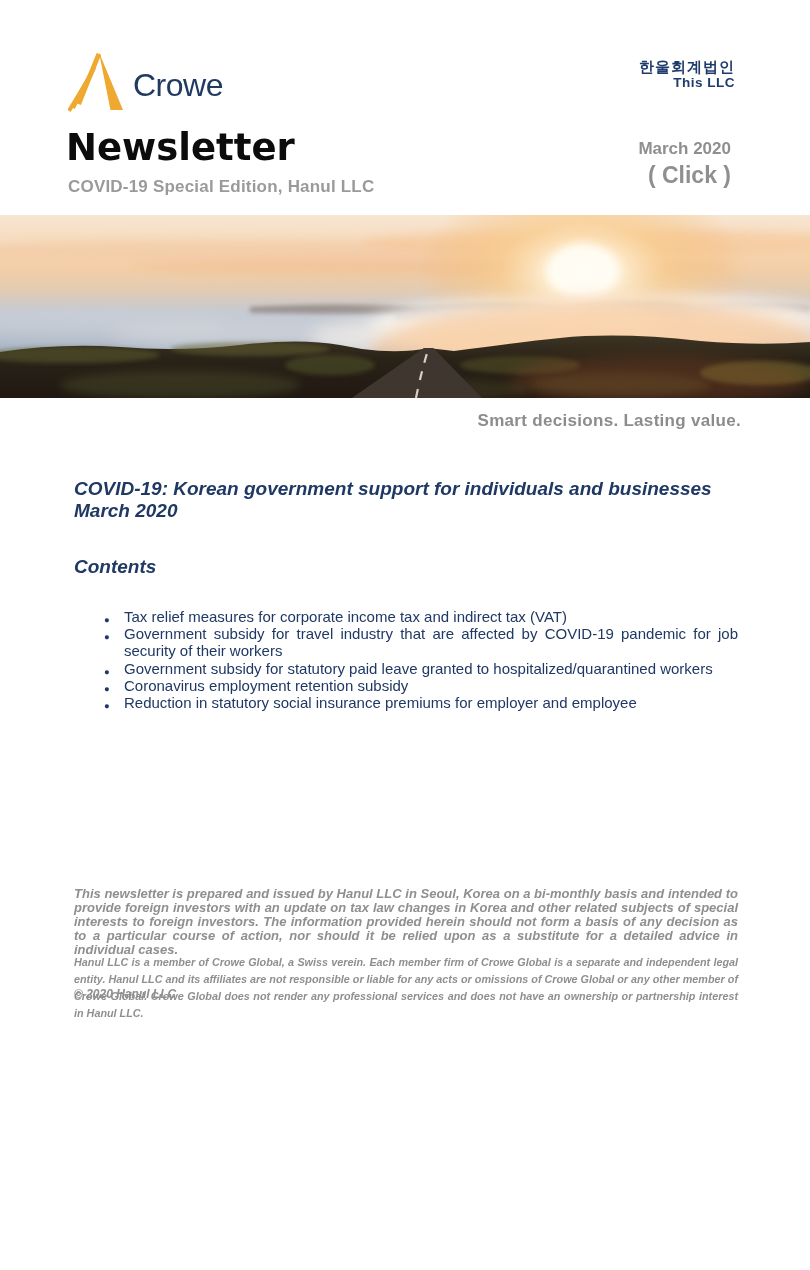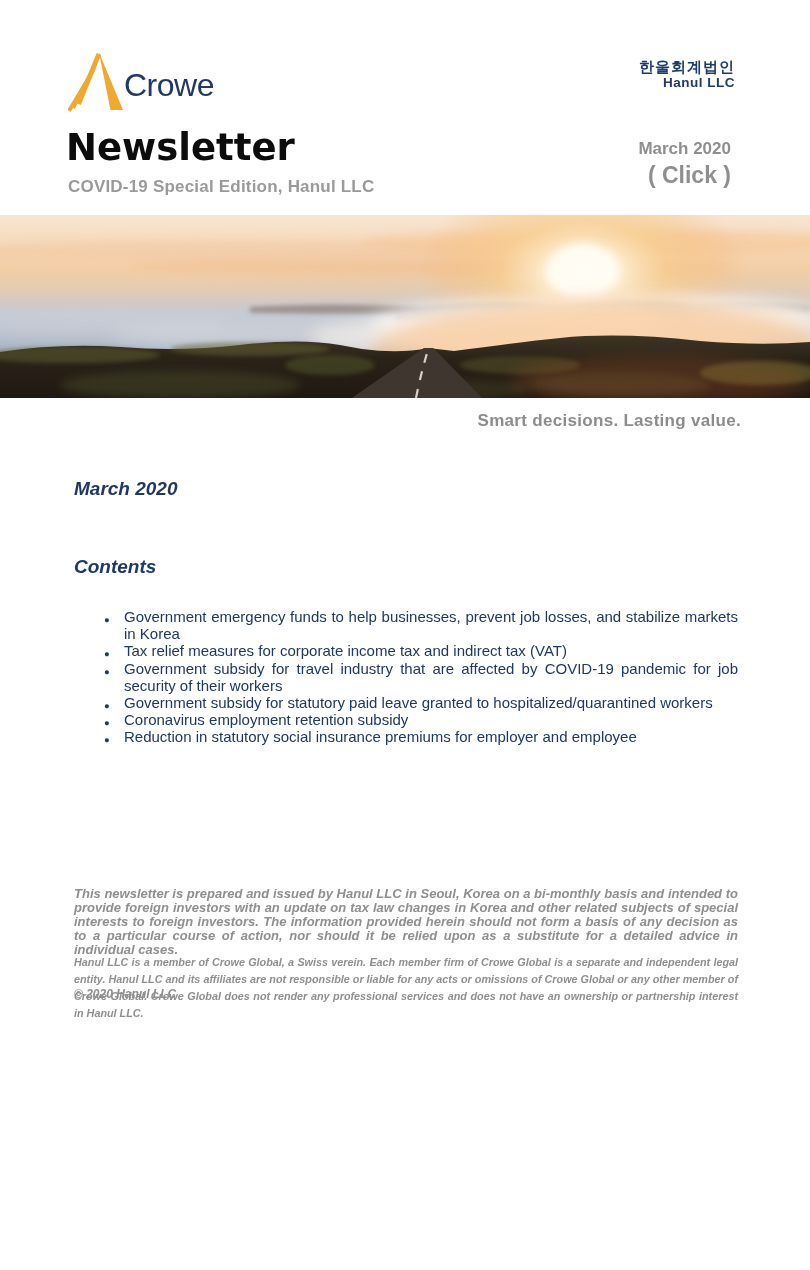--- a/index.html
+++ b/index.html
@@ -6,21 +6,21 @@
   .page{
     position:relative;
     width:810px;height:1270px;
     background:#ffffff;
     font-family:"Liberation Sans",sans-serif;
     overflow:hidden;
   }
   
   .logo{
     position:absolute;left:68px;top:50px;
-    display:flex;align-items:center;
+    display:flex;align-items:center;gap:9px;
   }
   .logo-mark{display:block;}
   .logo-word{
     font-size:32px;color:#203A60;font-weight:400;
     letter-spacing:-0.5px;transform:translateY(4px);
   }
   .firm{
     position:absolute;right:75px;top:58px;text-align:right;
     color:#1E3B6B;font-weight:700;line-height:1.15;
   }
@@ -98,21 +98,21 @@
       <polygon points="32,1 57,61 44,61" fill="#F0A930"></polygon>
       <line x1="32" y1="3" x2="11" y2="55" stroke="#F0A930" stroke-width="5"></line>
       <line x1="27" y1="17" x2="5" y2="59" stroke="#F0A930" stroke-width="4.5"></line>
       <line x1="19" y1="32" x2="1" y2="62" stroke="#F0A930" stroke-width="4"></line>
     </svg>
     <span class="logo-word">Crowe</span>
   </div>
 
   <div class="firm">
     <div class="firm-kr">한울회계법인</div>
-    <div class="firm-en">Hanul LLC</div>
+    <div class="firm-en">This LLC</div>
   </div>
 
   <div class="mast-title">Newsletter</div>
   <div class="mast-edition">COVID-19 Special Edition, Hanul LLC</div>
   <div class="mast-right">
     <div class="mast-date">March 2020</div>
     <div class="mast-click">( Click )</div>
   </div>
 
   <div class="banner">
@@ -187,27 +187,27 @@
       <path d="M352 183 L482 183 L433 133 L424 133 Z" fill="#3A322C" opacity="0.5"></path>
       <path d="M416 183 Q421 158 428 135" stroke="#E9E1D2" stroke-width="2.2" fill="none" stroke-dasharray="9 9" opacity="0.9"></path>
 
       <ellipse cx="660" cy="165" rx="150" ry="25" fill="#B45A2E" opacity="0.25" filter="url(#b8)"></ellipse>
     </svg>
   </div>
 
   <div class="tagline">Smart decisions. Lasting value.</div>
 
   <div class="art-title">
+    <div>COVID-19: Korean government support for individuals and businesses</div>
     <div>March 2020</div>
   </div>
 
   <div class="contents-h">Contents</div>
 
   <ul class="bullets">
-    <li>Government emergency funds to help businesses, prevent job losses, and stabilize markets in Korea</li>
     <li>Tax relief measures for corporate income tax and indirect tax (VAT)</li>
     <li>Government subsidy for travel industry that are affected by COVID-19 pandemic for job security of their workers</li>
     <li>Government subsidy for statutory paid leave granted to hospitalized/quarantined workers</li>
     <li>Coronavirus employment retention subsidy</li>
     <li>Reduction in statutory social insurance premiums for employer and employee</li>
   </ul>
 
   <p class="disc1">This newsletter is prepared and issued by Hanul LLC in Seoul, Korea on a bi-monthly basis and intended to provide foreign investors with an update on tax law changes in Korea and other related subjects of special interests to foreign investors.  The information provided herein should not form a basis of any decision as to a particular course of action, nor should it be relied upon as a substitute for a detailed advice in individual cases.</p>
   <p class="disc2">Hanul LLC is a member of Crowe Global, a Swiss verein. Each member firm of Crowe Global is a separate and independent legal entity. Hanul LLC and its affiliates are not responsible or liable for any acts or omissions of Crowe Global or any other member of Crowe Global. Crowe Global does not render any professional services and does not have an ownership or partnership interest in Hanul LLC.</p>
   <div class="copyright">© 2020 Hanul LLC</div>

